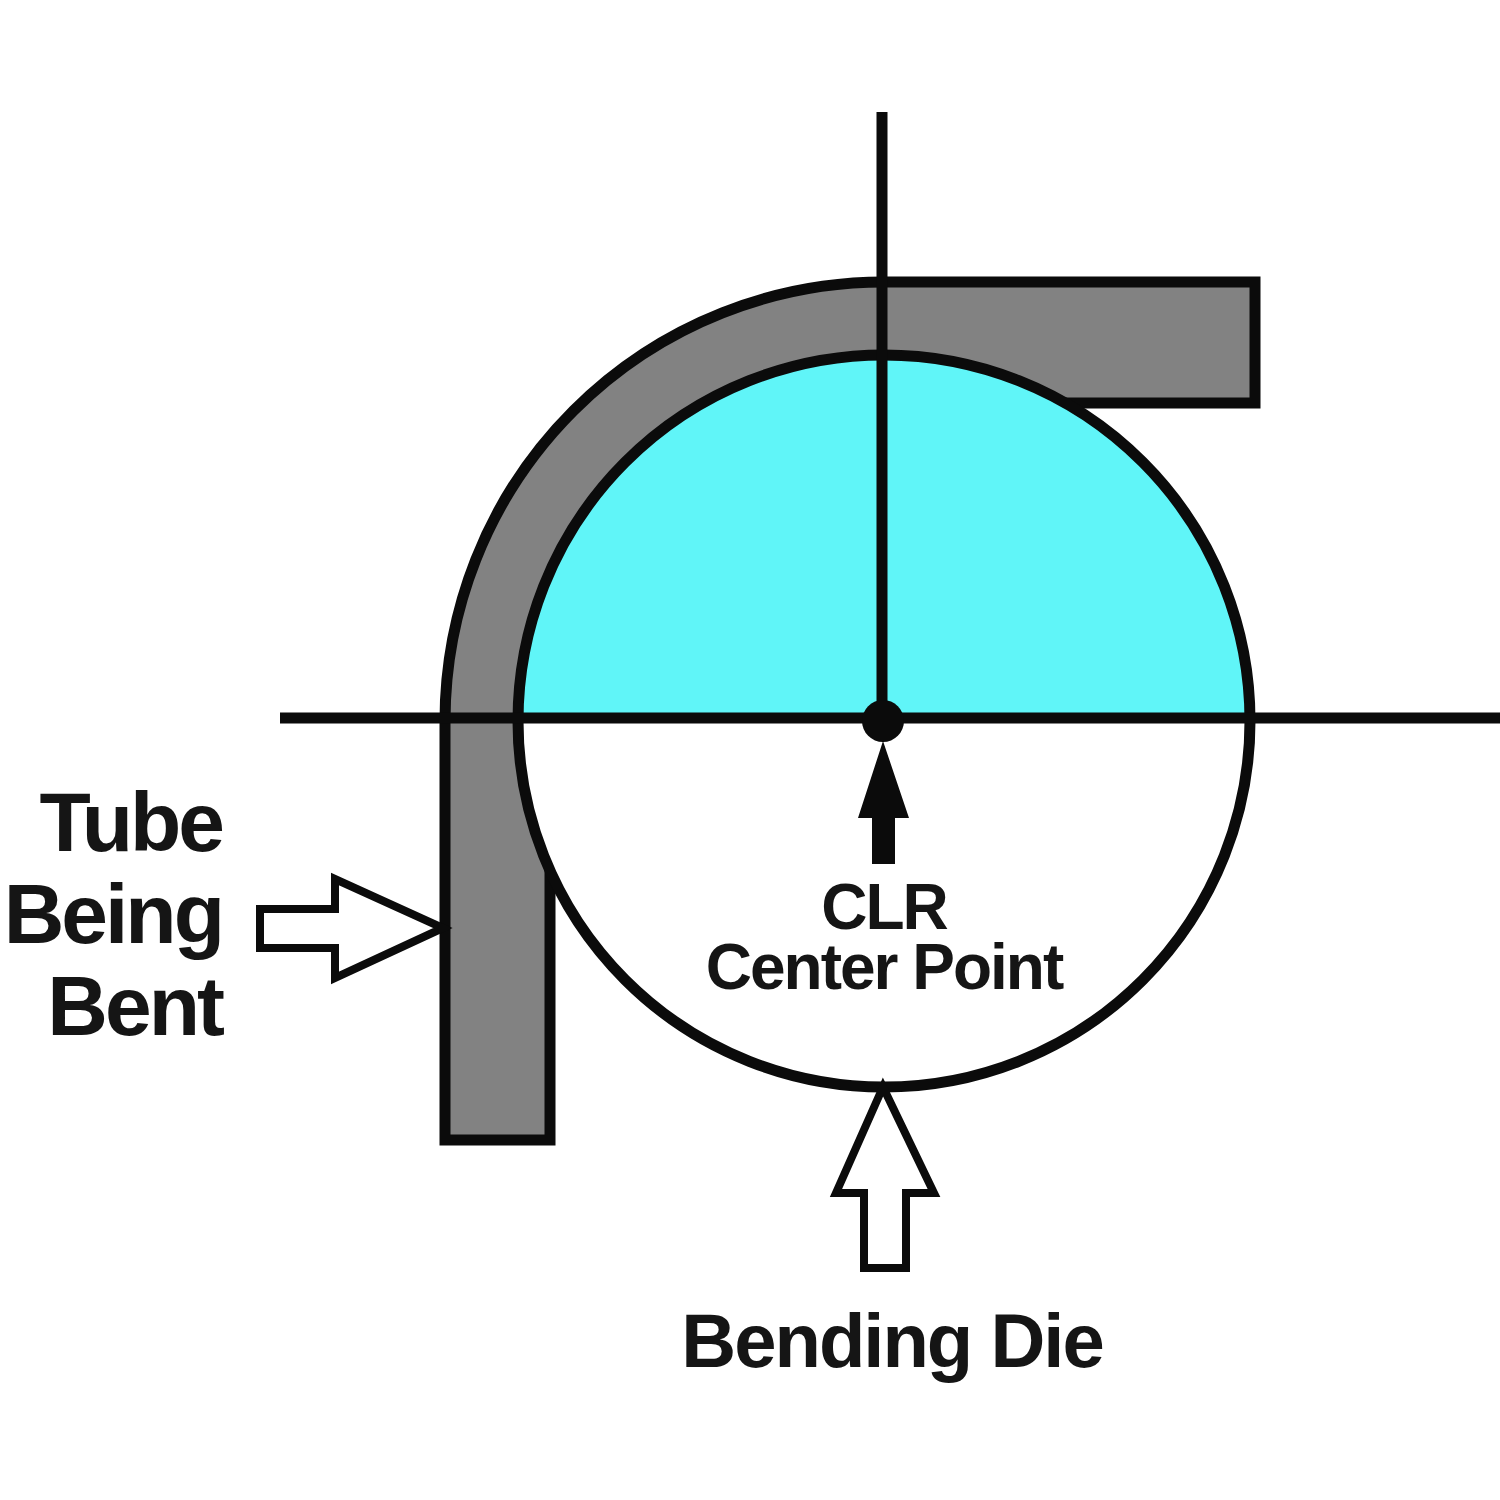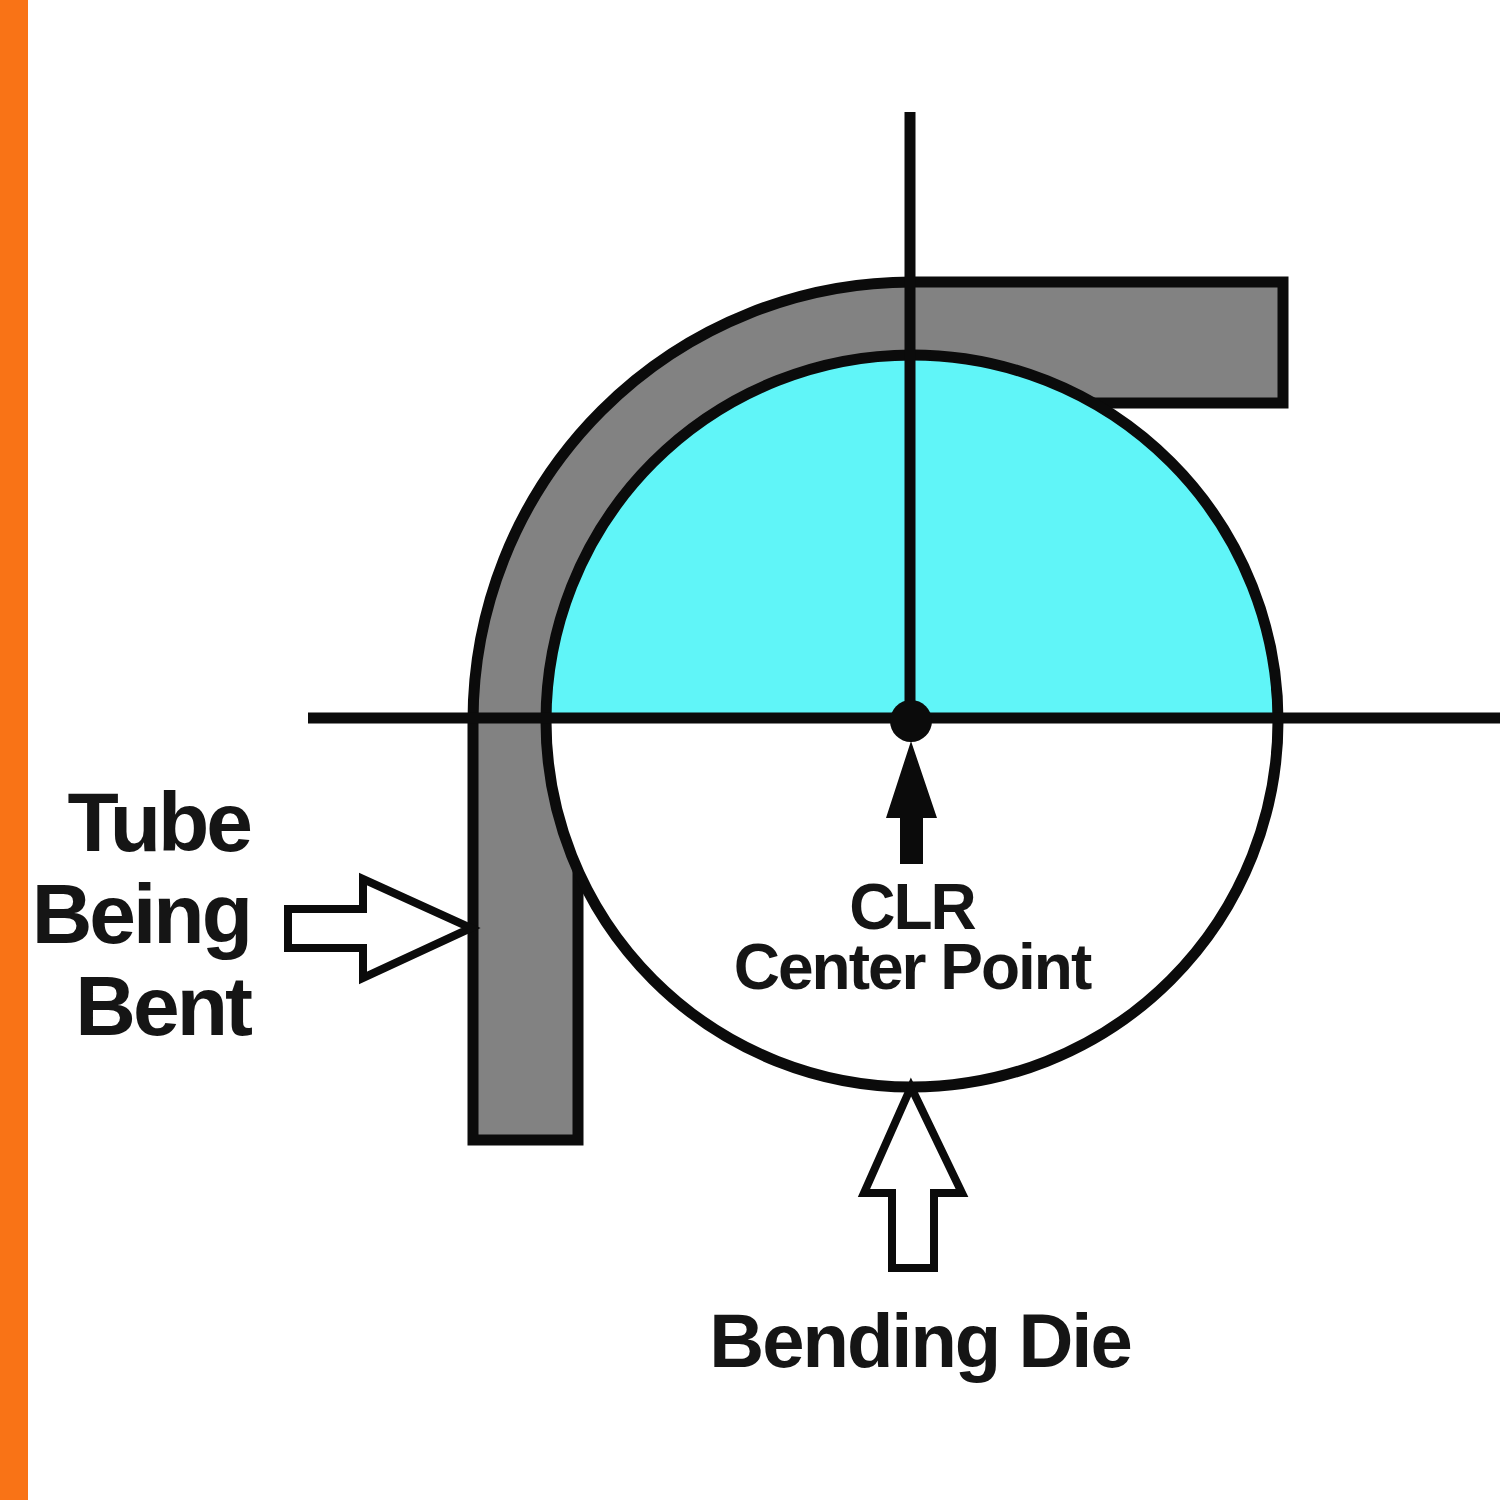--- a/index.html
+++ b/index.html
@@ -8,21 +8,20 @@
     background: #ffffff;
     width: 1500px;
     height: 1500px;
     overflow: hidden;
   }
   .stage {
     position: relative;
     width: 1334px;
     height: 1500px;
     background: #f97316;
-    padding-left: 28px;
   }
   svg { display: block; }
   .lbl {
     font-family: "Liberation Sans", "DejaVu Sans", sans-serif;
     font-weight: 700;
   }
   .lbl-big    { font-size: 84px; letter-spacing: -3px; }
   .lbl-mid    { font-size: 64px; letter-spacing: -2px; }
   .lbl-die    { font-size: 76px; letter-spacing: -2px; }
 </style>

